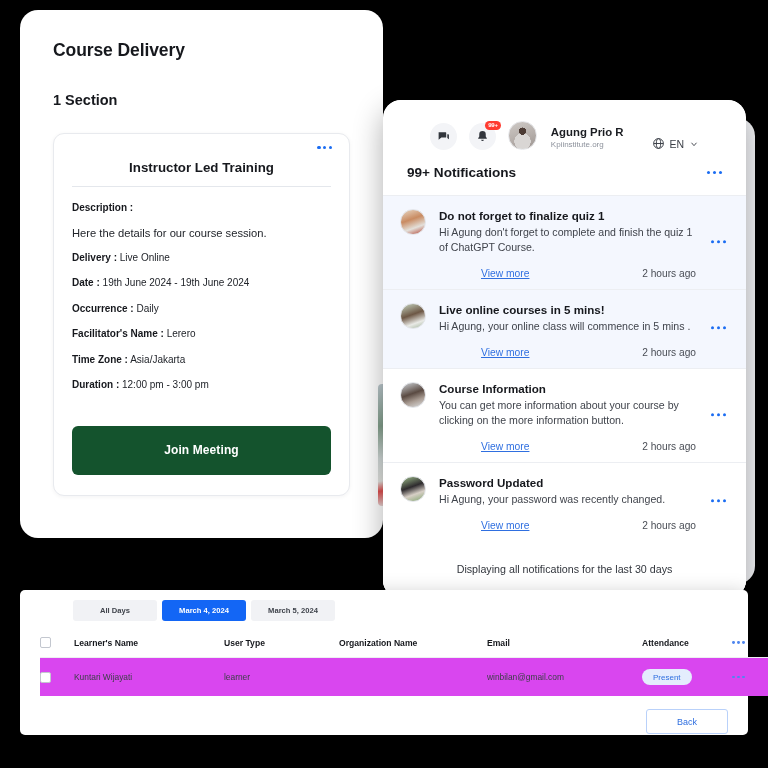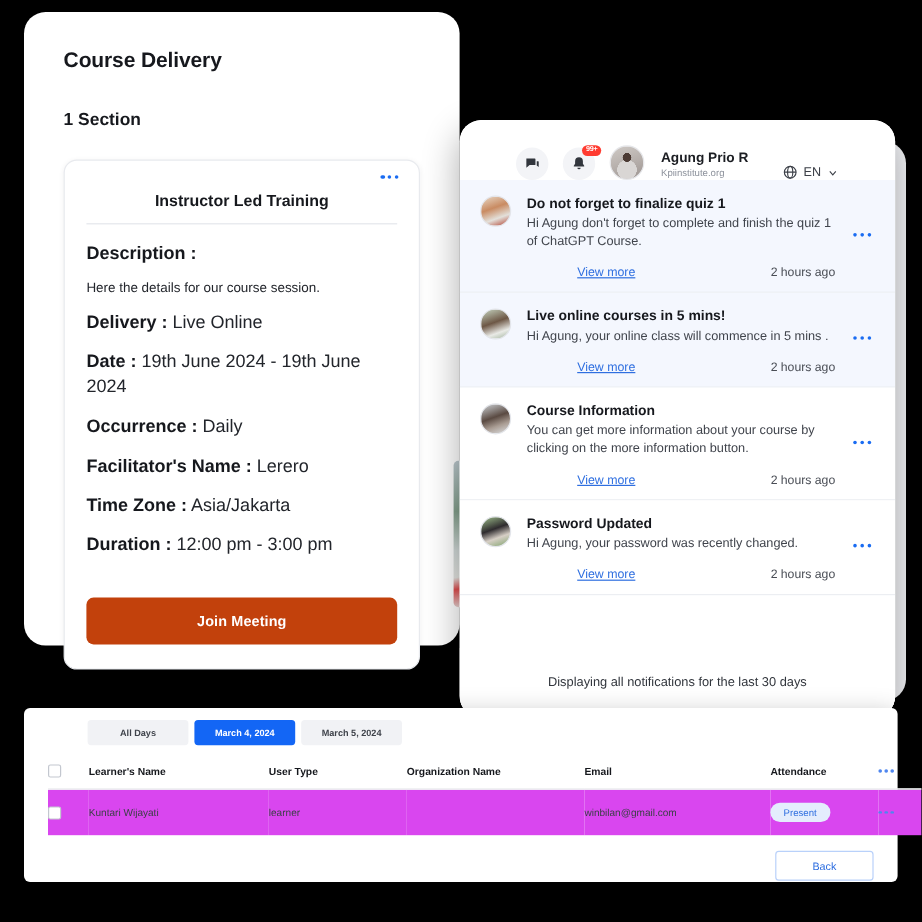--- a/index.html
+++ b/index.html
@@ -76,37 +76,37 @@
     font-weight: 700;
     color: #16181d;
   }
   .divider {
     margin: 11px 0 14px 0;
     height: 1px;
     background: #e4e7ec;
     width: 100%;
   }
   .detail-row {
-    font-size: 15px;
+    font-size: 10px;
     color: #22252b;
     line-height: 1.45;
     margin-bottom: 11px;
   }
   .detail-row:first-of-type { margin-bottom: 2px; }
   .detail-row b { font-weight: 700; color: #16181d; }
   .detail-desc {
     font-size: 11.2px;
     color: #22252b;
     margin-bottom: 12px;
   }
   .join-btn {
     margin-top: 22px;
     width: 100%;
-    height: 39px;
-    background: #c2410c;
+    height: 49px;
+    background: #14532d;
     color: #ffffff;
     border: none;
     border-radius: 6px;
     font-size: 12px;
     font-weight: 600;
     font-family: "Liberation Sans", sans-serif;
     cursor: pointer;
     letter-spacing: 0.1px;
   }
 
@@ -455,20 +455,28 @@
           <line x1="3" y1="12" x2="21" y2="12"></line>
         </svg>
         <span class="lang-code">EN</span>
         <svg width="10" height="10" viewBox="0 0 24 24" fill="none" stroke="#3c4048" stroke-width="2.2">
           <polyline points="6 9 12 16 18 9"></polyline>
         </svg>
       </div>
     </div>
 
     <div class="notif-body">
+      <div class="notif-head">
+        <div class="notif-head-title">99+ Notifications</div>
+        <div class="kebab-blue">
+            <i></i>
+            <i></i>
+            <i></i>
+          </div>
+      </div>
 
       <div class="notif-list">
 
         <div class="notif-item unread">
           <div class="notif-pic pic-a"></div>
           <div class="notif-title">Do not forget  to finalize quiz 1</div>
           <div class="notif-text">Hi Agung don't forget to complete and finish the quiz 1 of ChatGPT Course.</div>
           <div class="notif-foot">
             <span class="view-more">View more</span>
             <span class="notif-time">2 hours ago</span>

